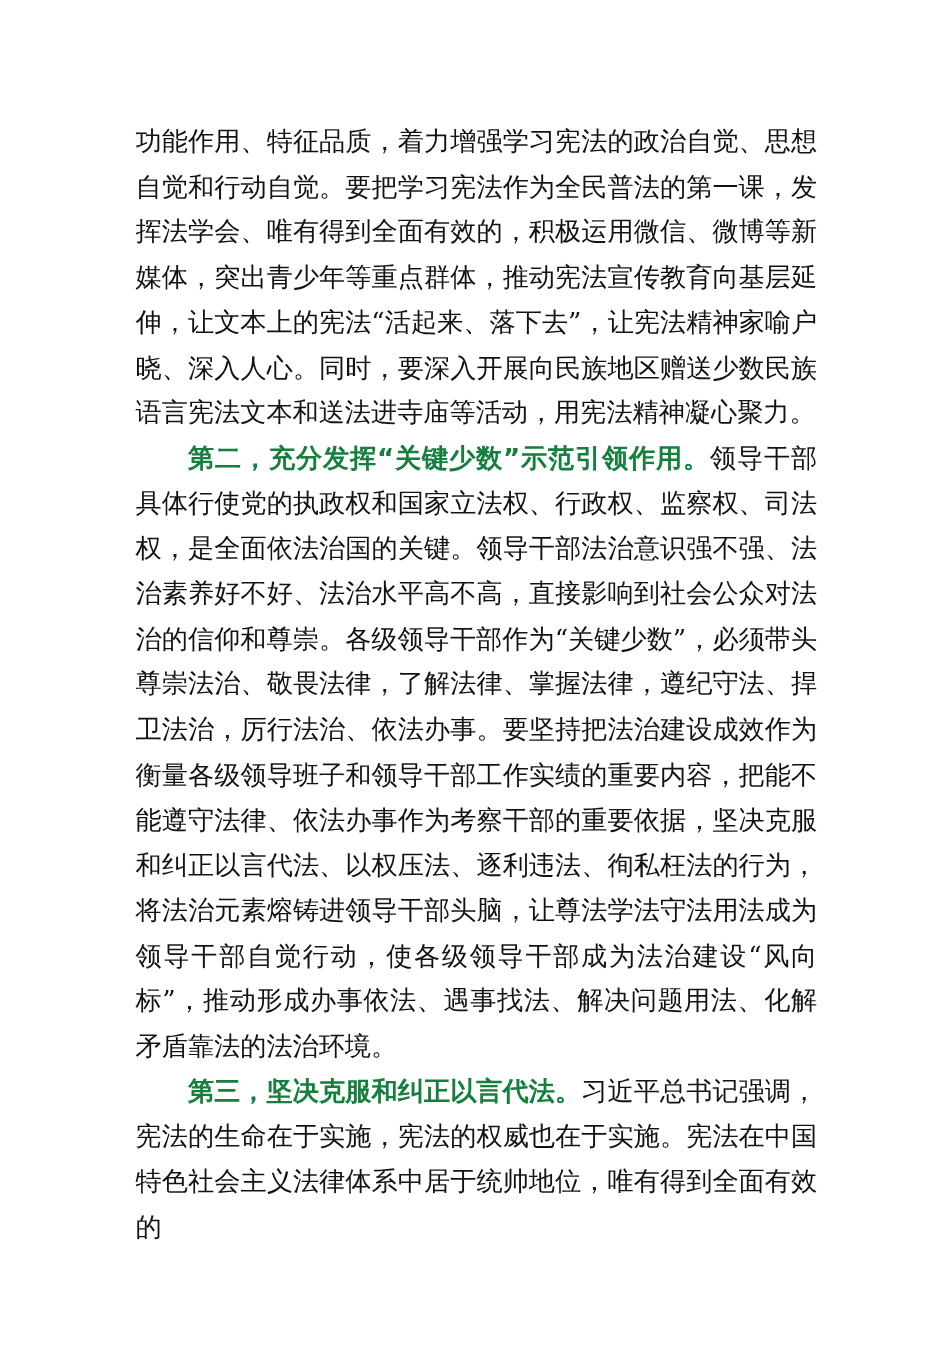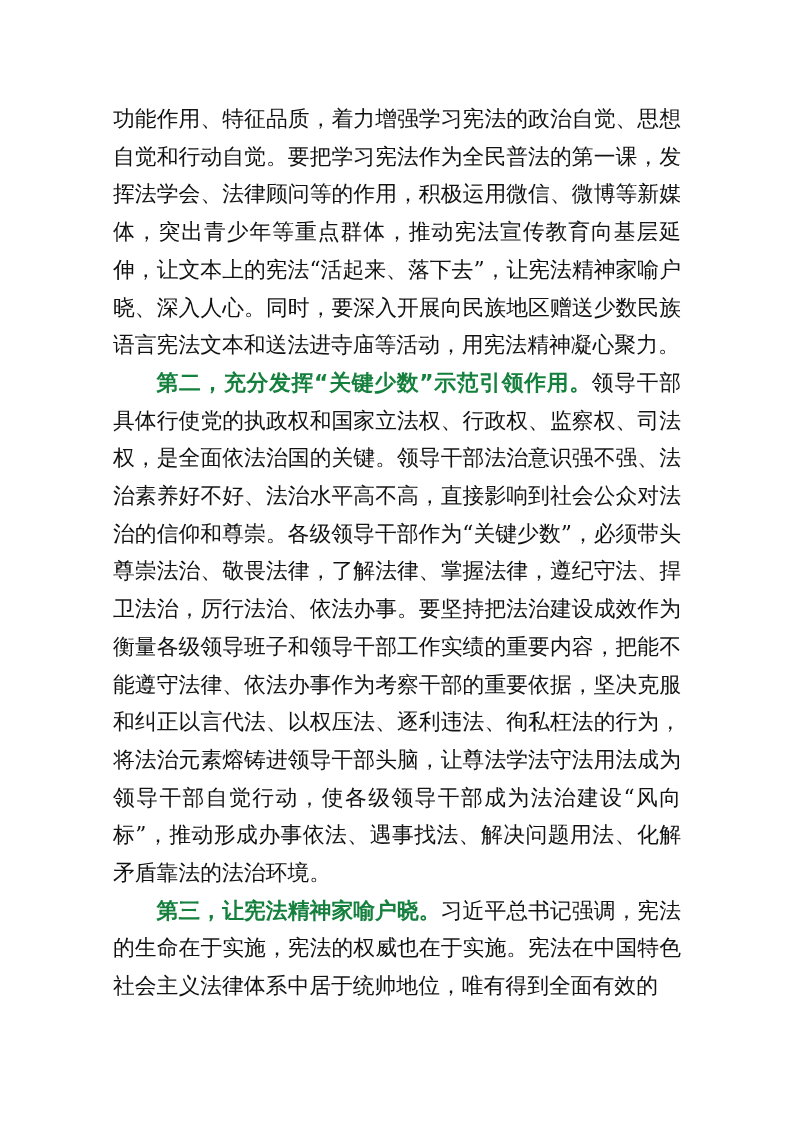--- a/index.html
+++ b/index.html
@@ -40,21 +40,21 @@
   }
   .body-text {
     font-weight: 400;
   }
 </style>
 </head>
 <body>
 
 <div class="page">
   <p class="para no-indent">
-    <span class="body-text">功能作用、特征品质，着力增强学习宪法的政治自觉、思想自觉和行动自觉。要把学习宪法作为全民普法的第一课，发挥法学会、法律顾问等的作用，积极运用微信、微博等新媒体，突出青少年等重点群体，推动宪法宣传教育向基层延伸，让文本上的宪法“活起来、落下去”，让宪法精神家喻户晓、深入人心。同时，要深入开展向民族地区赠送少数民族语言宪法文本和送法进寺庙等活动，用宪法精神凝心聚力。</span>
+    <span class="body-text">功能作用、特征品质，着力增强学习宪法的政治自觉、思想自觉和行动自觉。要把学习宪法作为全民普法的第一课，发挥法学会、唯有得到全面有效的，积极运用微信、微博等新媒体，突出青少年等重点群体，推动宪法宣传教育向基层延伸，让文本上的宪法“活起来、落下去”，让宪法精神家喻户晓、深入人心。同时，要深入开展向民族地区赠送少数民族语言宪法文本和送法进寺庙等活动，用宪法精神凝心聚力。</span>
   </p>
   <p class="para">
     <span class="lead">第二，充分发挥“关键少数”示范引领作用。</span><span class="body-text">领导干部具体行使党的执政权和国家立法权、行政权、监察权、司法权，是全面依法治国的关键。领导干部法治意识强不强、法治素养好不好、法治水平高不高，直接影响到社会公众对法治的信仰和尊崇。各级领导干部作为“关键少数”，必须带头尊崇法治、敬畏法律，了解法律、掌握法律，遵纪守法、捍卫法治，厉行法治、依法办事。要坚持把法治建设成效作为衡量各级领导班子和领导干部工作实绩的重要内容，把能不能遵守法律、依法办事作为考察干部的重要依据，坚决克服和纠正以言代法、以权压法、逐利违法、徇私枉法的行为，将法治元素熔铸进领导干部头脑，让尊法学法守法用法成为领导干部自觉行动，使各级领导干部成为法治建设“风向标”，推动形成办事依法、遇事找法、解决问题用法、化解矛盾靠法的法治环境。</span>
   </p>
   <p class="para">
-    <span class="lead">第三，让宪法精神家喻户晓。</span><span class="body-text">习近平总书记强调，宪法的生命在于实施，宪法的权威也在于实施。宪法在中国特色社会主义法律体系中居于统帅地位，唯有得到全面有效的</span>
+    <span class="lead">第三，坚决克服和纠正以言代法。</span><span class="body-text">习近平总书记强调，宪法的生命在于实施，宪法的权威也在于实施。宪法在中国特色社会主义法律体系中居于统帅地位，唯有得到全面有效的</span>
   </p>
 </div>
 
 </body></html>

